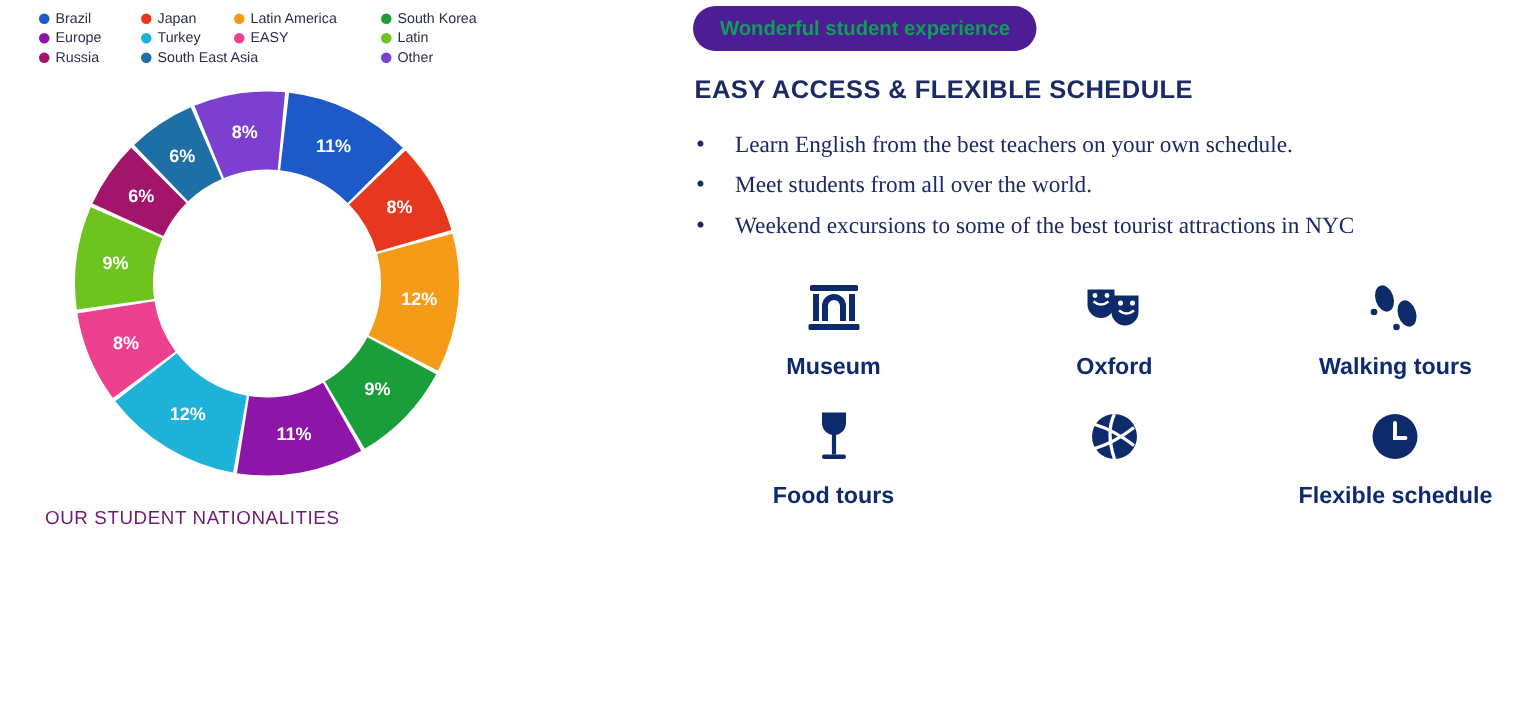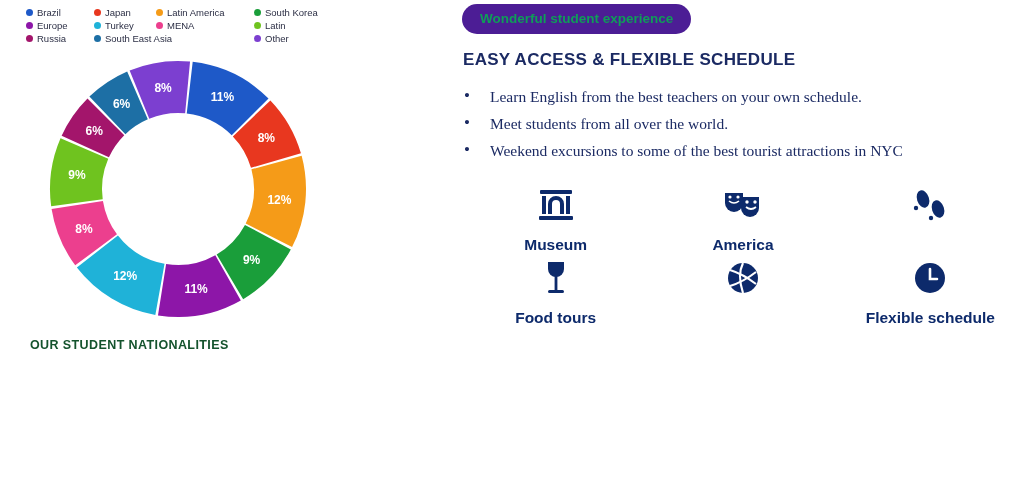--- a/index.html
+++ b/index.html
@@ -57,23 +57,23 @@
   .slice-label {
     font-family: "Liberation Sans", sans-serif;
     font-size: 12px;
     font-weight: 700;
     fill: #ffffff;
   }
   .chart-caption {
     position: absolute;
     left: 30px; top: 338px;
     font-size: 12.5px;
-    font-weight: 700;
+    font-weight: 400;
     letter-spacing: 0.4px;
-    color: #14532d;
+    color: #701a75;
   }
 
   
   .right-panel {
     position: absolute;
     left: 462px; top: 0;
     width: 562px; height: 485px;
   }
   .pill {
     display: inline-block;
@@ -112,21 +112,21 @@
     left: 2px;
     top: -1px;
     font-size: 17px;
     color: #1b2a63;
   }
 
   .features {
     margin-top: 18px;
     display: grid;
     grid-template-columns: repeat(3, 1fr);
-    row-gap: 1px;
+    row-gap: 14px;
   }
   .feature {
     text-align: center;
   }
   .feature-icon {
     height: 46px;
     display: flex;
     align-items: center;
     justify-content: center;
     color: #0d2a6b;
@@ -166,21 +166,21 @@
       <div class="legend-item">
         <span class="legend-swatch" style="background:#8d16a8"></span>
         <span class="legend-label">Europe</span>
       </div>
       <div class="legend-item">
         <span class="legend-swatch" style="background:#1fb2d8"></span>
         <span class="legend-label">Turkey</span>
       </div>
       <div class="legend-item">
         <span class="legend-swatch" style="background:#ec3f8e"></span>
-        <span class="legend-label">MENA</span>
+        <span class="legend-label">EASY</span>
       </div>
       <div class="legend-item">
         <span class="legend-swatch" style="background:#6fc31f"></span>
         <span class="legend-label">Latin</span>
       </div>
 
       <div class="legend-item">
         <span class="legend-swatch" style="background:#a3156b"></span>
         <span class="legend-label">Russia</span>
       </div>
@@ -260,32 +260,33 @@
             <path d="M4 6 h18 v10 a9 9 0 0 1 -18 0 z"></path>
             <circle cx="9" cy="10" r="1.6" fill="#fff"></circle>
             <circle cx="17" cy="10" r="1.6" fill="#fff"></circle>
             <path d="M8 14 q5 4 10 0" stroke="#fff" stroke-width="1.6" fill="none"></path>
             <path d="M20 10 h18 v11 a9 9 0 0 1 -18 0 z"></path>
             <circle cx="26" cy="15" r="1.7" fill="#fff"></circle>
             <circle cx="34" cy="15" r="1.7" fill="#fff"></circle>
             <path d="M25 20 q5 4 10 0" stroke="#fff" stroke-width="1.7" fill="none"></path>
           </svg>
         </div>
-        <div class="feature-label">America</div>
+        <div class="feature-label">Oxford</div>
       </div>
 
       <div class="feature">
         <div class="feature-icon">
           <svg width="40" height="36" viewBox="0 0 40 36" fill="#0d2a6b">
             <ellipse cx="13" cy="12" rx="6" ry="9" transform="rotate(-18 13 12)"></ellipse>
             <ellipse cx="28" cy="22" rx="6" ry="9" transform="rotate(-18 28 22)"></ellipse>
             <circle cx="6" cy="21" r="2.2"></circle>
             <circle cx="21" cy="31" r="2.2"></circle>
           </svg>
         </div>
+        <div class="feature-label">Walking tours</div>
       </div>
 
       <div class="feature">
         <div class="feature-icon">
           <svg width="30" height="40" viewBox="0 0 30 40" fill="#0d2a6b">
             <path d="M7 4 h16 v7 a8 8 0 0 1 -16 0 z"></path>
             <rect x="13.6" y="18" width="2.8" height="14"></rect>
             <rect x="7" y="32" width="16" height="3" rx="1.5"></rect>
           </svg>
         </div>

